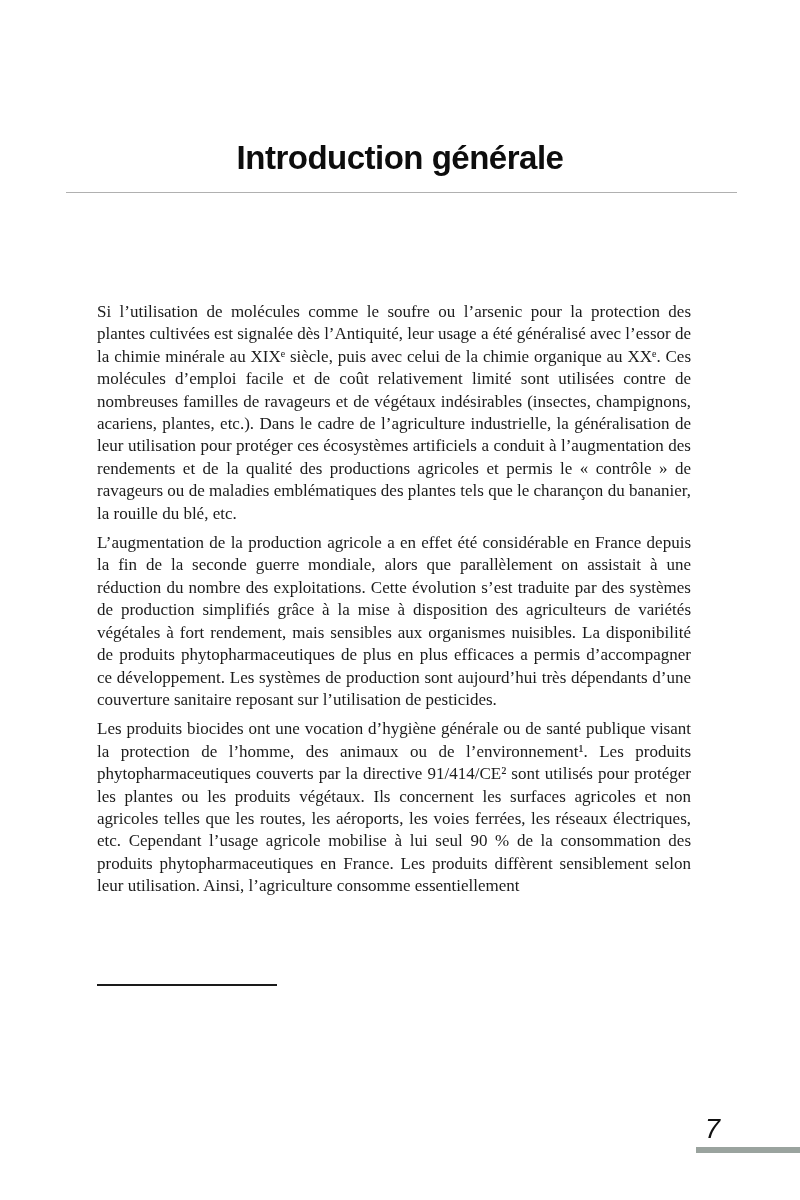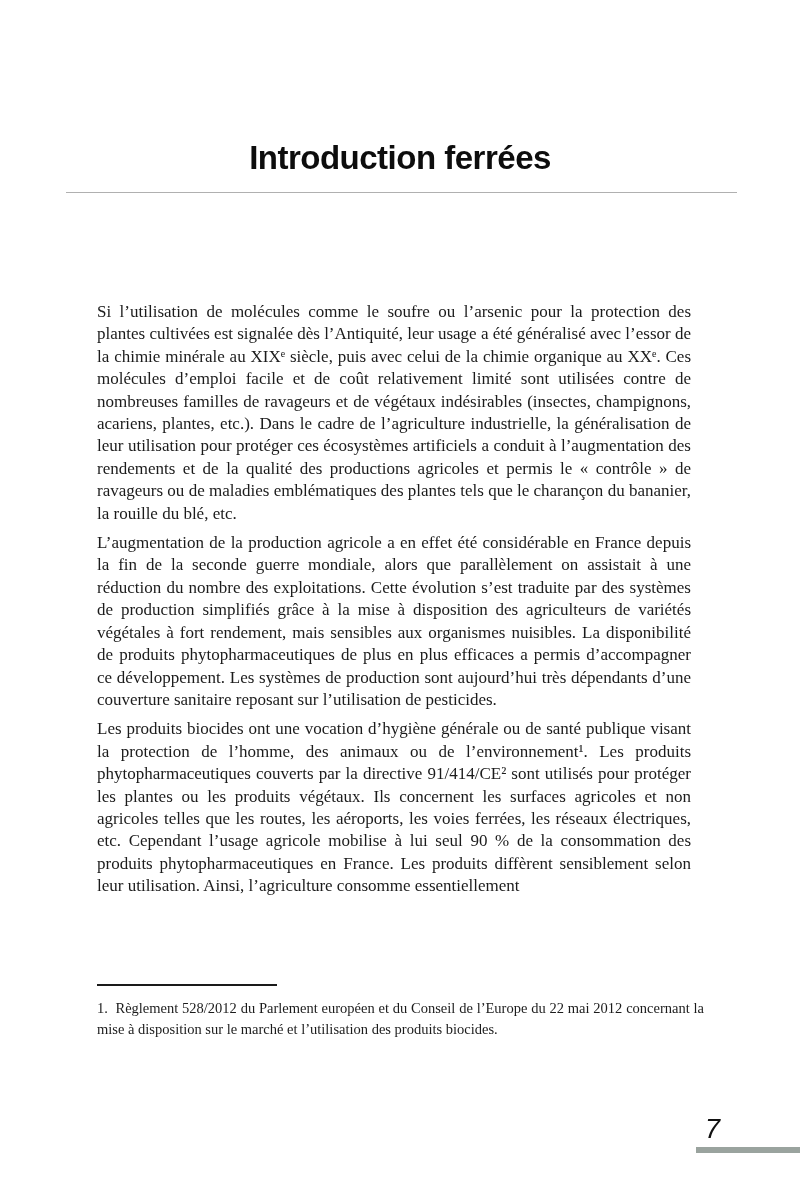--- a/index.html
+++ b/index.html
@@ -81,30 +81,29 @@
     top: 1147px;
     left: 696px;
     width: 104px;
     height: 6px;
     background: #9aa39e;
   }
 </style>
 </head>
 <body>
 
-<h1 class="page-title">Introduction ferrées</h1>
+<h1 class="page-title">Introduction générale</h1>
 
 <div class="title-rule"></div>
 
 <main class="body-text">
   <p>Si l’utilisation de molécules comme le soufre ou l’arsenic pour la protection des plantes cultivées est signalée dès l’Antiquité, leur usage a été généralisé avec l’essor de la chimie minérale au XIXᵉ siècle, puis avec celui de la chimie organique au XXᵉ. Ces molécules d’emploi facile et de coût relativement limité sont utilisées contre de nombreuses familles de ravageurs et de végétaux indésirables (insectes, champignons, acariens, plantes, etc.). Dans le cadre de l’agriculture industrielle, la généralisation de leur utilisation pour protéger ces écosystèmes artificiels a conduit à l’augmentation des rendements et de la qualité des productions agricoles et permis le « contrôle » de ravageurs ou de maladies emblématiques des plantes tels que le charançon du bananier, la rouille du blé, etc.</p>
   <p>L’augmentation de la production agricole a en effet été considérable en France depuis la fin de la seconde guerre mondiale, alors que parallèlement on assistait à une réduction du nombre des exploitations. Cette évolution s’est traduite par des systèmes de production simplifiés grâce à la mise à disposition des agriculteurs de variétés végétales à fort rendement, mais sensibles aux organismes nuisibles. La disponibilité de produits phytopharmaceutiques de plus en plus efficaces a permis d’accompagner ce développement. Les systèmes de production sont aujourd’hui très dépendants d’une couverture sanitaire reposant sur l’utilisation de pesticides.</p>
   <p>Les produits biocides ont une vocation d’hygiène générale ou de santé publique visant la protection de l’homme, des animaux ou de l’environnement¹. Les produits phytopharmaceutiques couverts par la directive 91/414/CE² sont utilisés pour protéger les plantes ou les produits végétaux. Ils concernent les surfaces agricoles et non agricoles telles que les routes, les aéroports, les voies ferrées, les réseaux électriques, etc. Cependant l’usage agricole mobilise à lui seul 90 % de la consommation des produits phytopharmaceutiques en France. Les produits diffèrent sensiblement selon leur utilisation. Ainsi, l’agriculture consomme essentiellement</p>
 </main>
 
 <footer class="footnote-block">
   <div class="fn-rule"></div>
-  <div class="footnote">1.&nbsp; Règlement 528/2012 du Parlement européen et du Conseil de l’Europe du 22 mai 2012 concernant la mise à disposition sur le marché et l’utilisation des produits biocides.</div>
 </footer>
 
 <div class="page-number">7</div>
 
 <div class="footer-bar"></div>
 
 </body></html>

